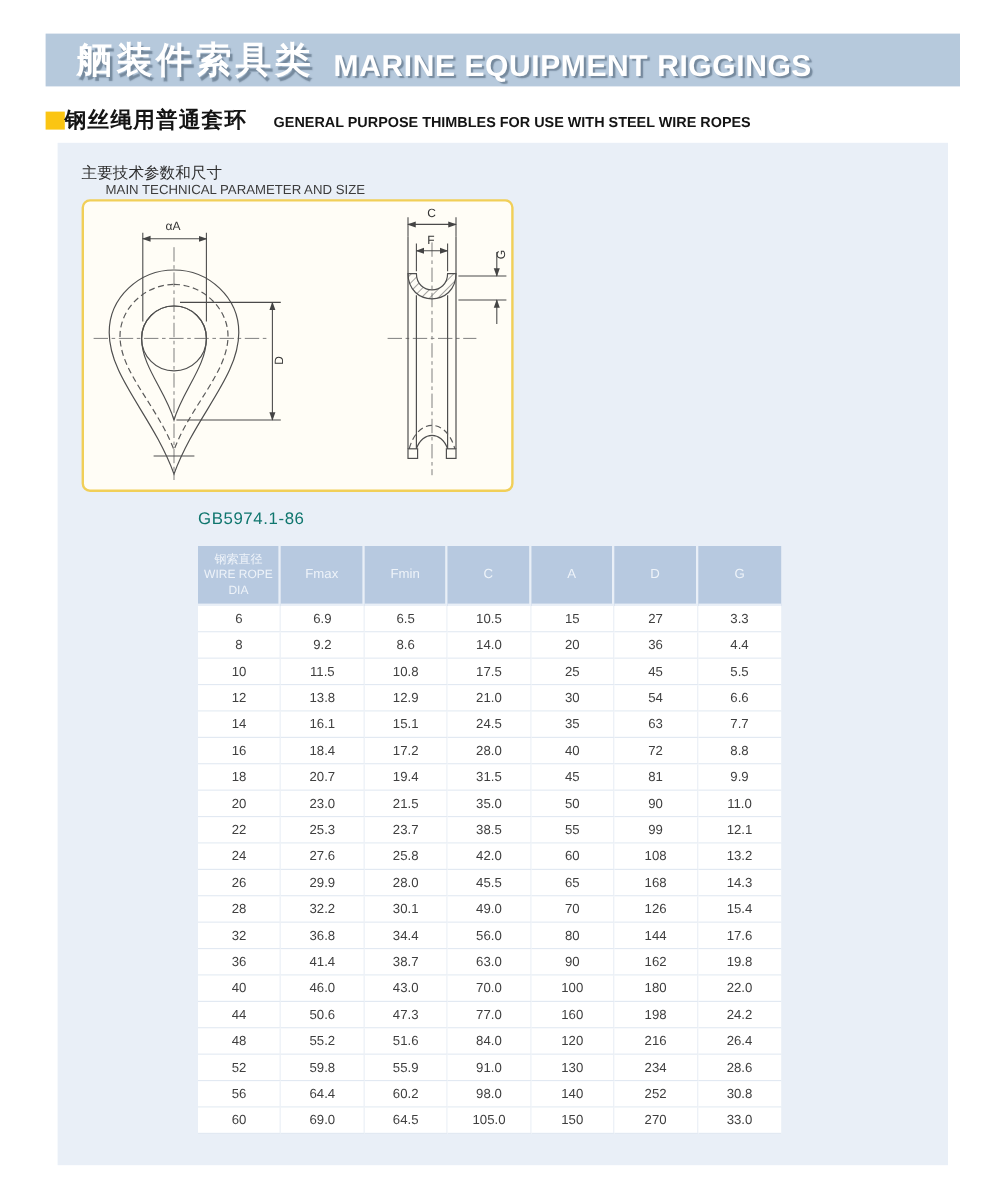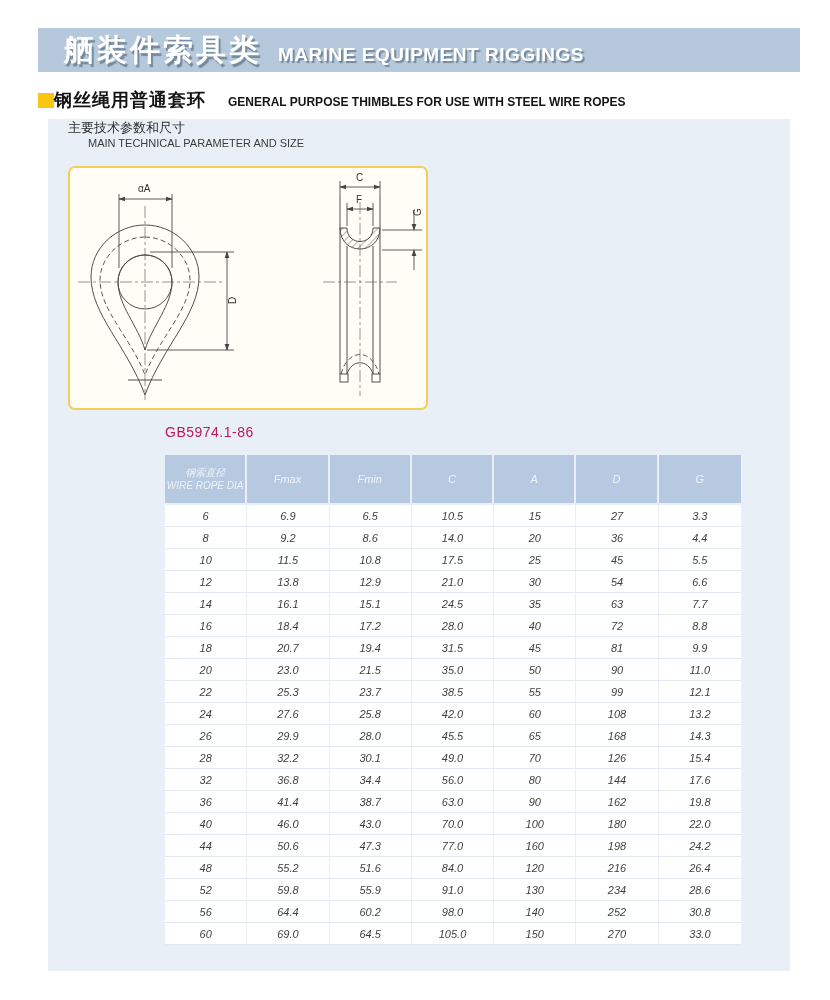--- a/index.html
+++ b/index.html
@@ -12,43 +12,43 @@
   
   .banner {
     position:absolute; left:38px; top:28px; width:762px; height:44px;
     background:#b6c9dc; display:flex; align-items:center; padding-left:26px;
   }
   .banner-zh {
     font-size:30px; font-weight:bold; color:#ffffff; letter-spacing:3px;
     text-shadow:2px 3px 1px rgba(110,130,150,0.9);
   }
   .banner-en {
-    font-size:19px; font-weight:bold; color:#ffffff; margin-left:16px; margin-top:10px;
+    font-size:25px; font-weight:bold; color:#ffffff; margin-left:16px; margin-top:10px;
     letter-spacing:0.5px; text-shadow:2px 2px 1px rgba(110,130,150,0.9);
   }
   
   .subtitle { position:absolute; left:38px; top:88px; display:flex; align-items:center; }
   .subtitle-square { width:16px; height:15px; background:#fbc513; }
   .subtitle-zh { font-size:18px; font-weight:bold; color:#141414; letter-spacing:1px; }
   .subtitle-en { font-size:12px; font-weight:bold; color:#141414; margin-left:22px; margin-top:4px; }
   
   .panel { position:absolute; left:48px; top:119px; width:742px; height:852px; background:#e9eff7; }
-  .section-label { position:absolute; left:20px; top:0; }
+  .section-label { position:absolute; left:20px; top:16px; }
   .section-zh { font-size:13px; color:#2e2e2e; line-height:17px; }
   .section-en { font-size:11px; color:#3c3c3c; line-height:15px;padding-left:20px; }
   
   .figure-box {
     position:absolute; left:20px; top:47px; width:360px; height:244px;
     background:#fffdf6; border:2px solid #f1cf58; border-radius:7px;
   }
   .figure-box svg { width:100%; height:100%; display:block; }
-  .standard-label { position:absolute; left:117px; top:305px; font-size:14px; color:#be185d; letter-spacing:0.5px; }
+  .standard-label { position:absolute; left:117px; top:305px; font-size:14px; color:#0f766e; letter-spacing:0.5px; }
   
   .table-wrap { position:absolute; left:117px; top:336px; }
-  table { width:576px; border-collapse:separate; border-spacing:0; table-layout:fixed;font-style:italic; }
+  table { width:486px; border-collapse:separate; border-spacing:0; table-layout:fixed; }
   thead th {
     background:#b7c9e0; color:#eef3f9; font-weight:normal; font-size:11px;
     height:50px; text-align:center; vertical-align:middle;
     border-right:2px solid #e9eff7; border-bottom:2px solid #e9eff7;
   }
   thead th:last-child { border-right:none; }
   .th-zh { display:block; font-size:10px; line-height:13px; }
   .th-en { display:block; font-size:10px; line-height:13px; }
   tbody td {
     background:#ffffff; text-align:center; vertical-align:middle;

